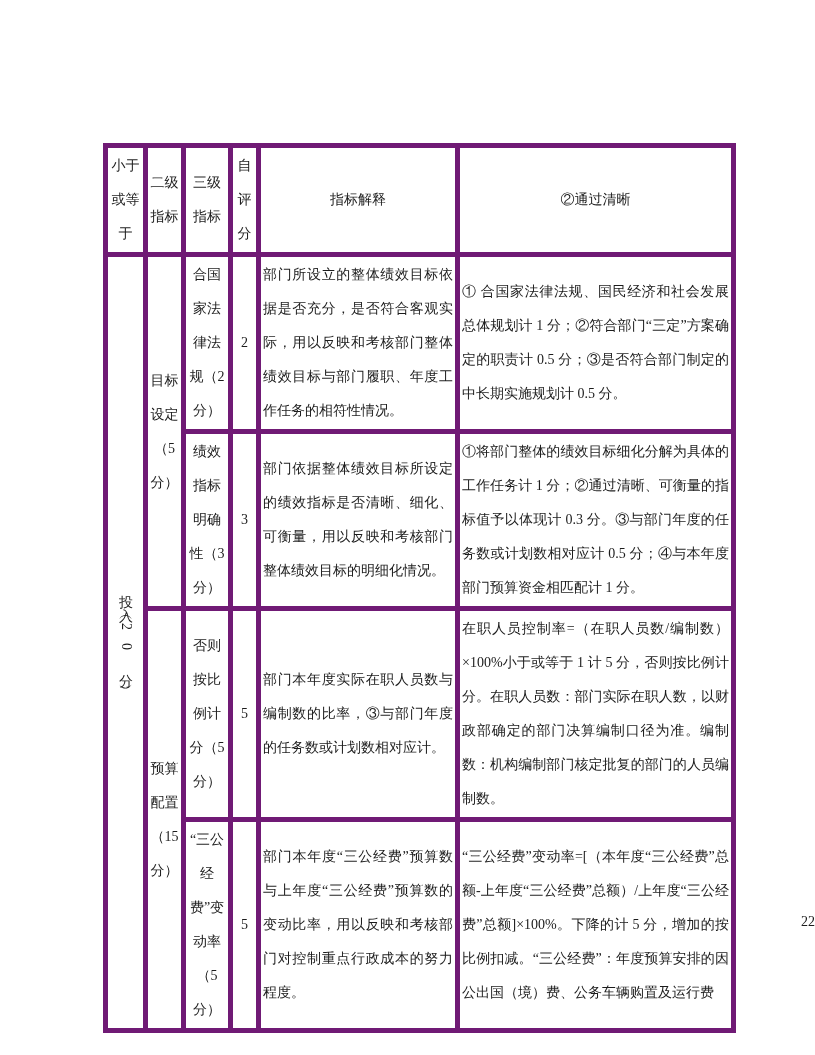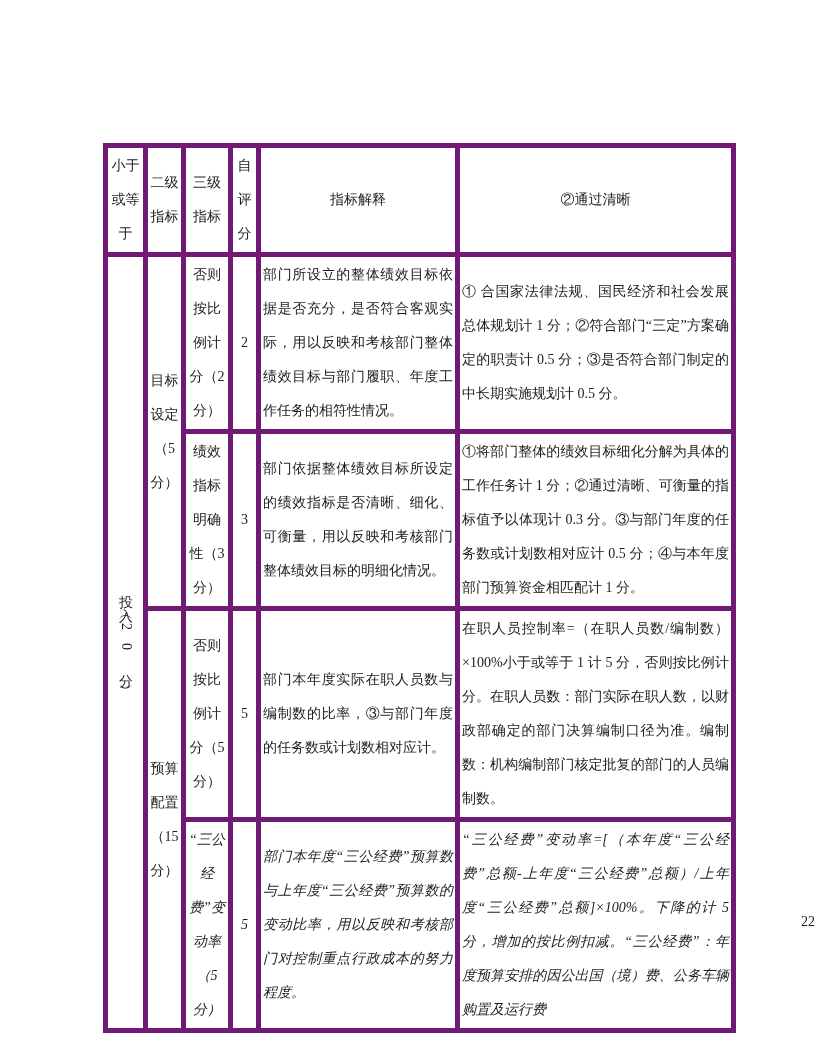--- a/index.html
+++ b/index.html
@@ -31,21 +31,21 @@
   .col-l2 { width:38px; }
   .col-l3 { width:47px; }
   .col-score { width:28px; }
   .col-expl { width:199px; }
   .col-desc { width:276px; }
 
   tr.header-row { height:78px; }
   tr.r1 { height:172px; }
   tr.r2 { height:169px; }
   tr.r3 { height:169px; }
-  tr.r4 { height:170px;font-style:italic; }
+  tr.r4 { height:170px; }
 
   .cell-center { text-align:center; }
   .cell-text { text-align:justify; text-justify:inter-ideograph; padding:1px 4px; }
   .desc-pad { padding:1px 5px;margin-top:44px; }
 
   .v-text {
     display:inline-block;
     writing-mode:vertical-rl;
     text-orientation:mixed;
     letter-spacing:13px;
@@ -82,21 +82,21 @@
       <th class="cell-center">自评分</th>
       <th class="cell-center">指标解释</th>
       <th class="cell-center">②通过清晰</th>
     </tr>
 
     <tr class="r1">
       <td class="cell-center" rowspan="4">
         <span class="v-text">投入（20分）</span>
       </td>
       <td class="cell-center" rowspan="2">目标设定（5分）</td>
-      <td class="cell-center">否则按比例计分（2分）</td>
+      <td class="cell-center">合国家法律法规（2分）</td>
       <td class="cell-center">2</td>
       <td class="cell-text">部门所设立的整体绩效目标依据是否充分，是否符合客观实际，用以反映和考核部门整体绩效目标与部门履职、年度工作任务的相符性情况。</td>
       <td class="cell-text desc-pad">① 合国家法律法规、国民经济和社会发展总体规划计 1 分；②符合部门“三定”方案确定的职责计 0.5 分；③是否符合部门制定的中长期实施规划计 0.5 分。</td>
     </tr>
 
     <tr class="r2">
       <td class="cell-center">绩效指标明确性（3分）</td>
       <td class="cell-center">3</td>
       <td class="cell-text">部门依据整体绩效目标所设定的绩效指标是否清晰、细化、可衡量，用以反映和考核部门整体绩效目标的明细化情况。</td>
       <td class="cell-text desc-pad">①将部门整体的绩效目标细化分解为具体的工作任务计 1 分；②通过清晰、可衡量的指标值予以体现计 0.3 分。③与部门年度的任务数或计划数相对应计 0.5 分；④与本年度部门预算资金相匹配计 1 分。</td>

